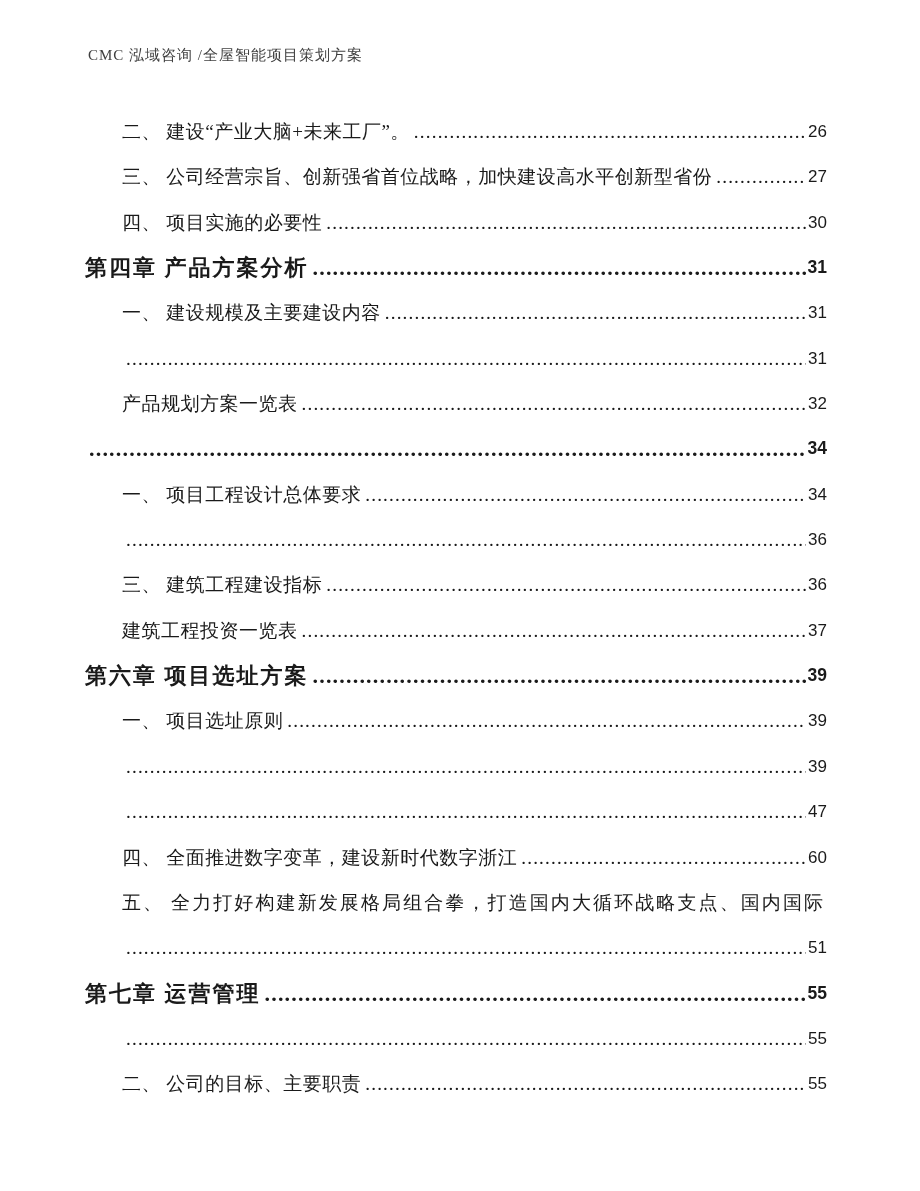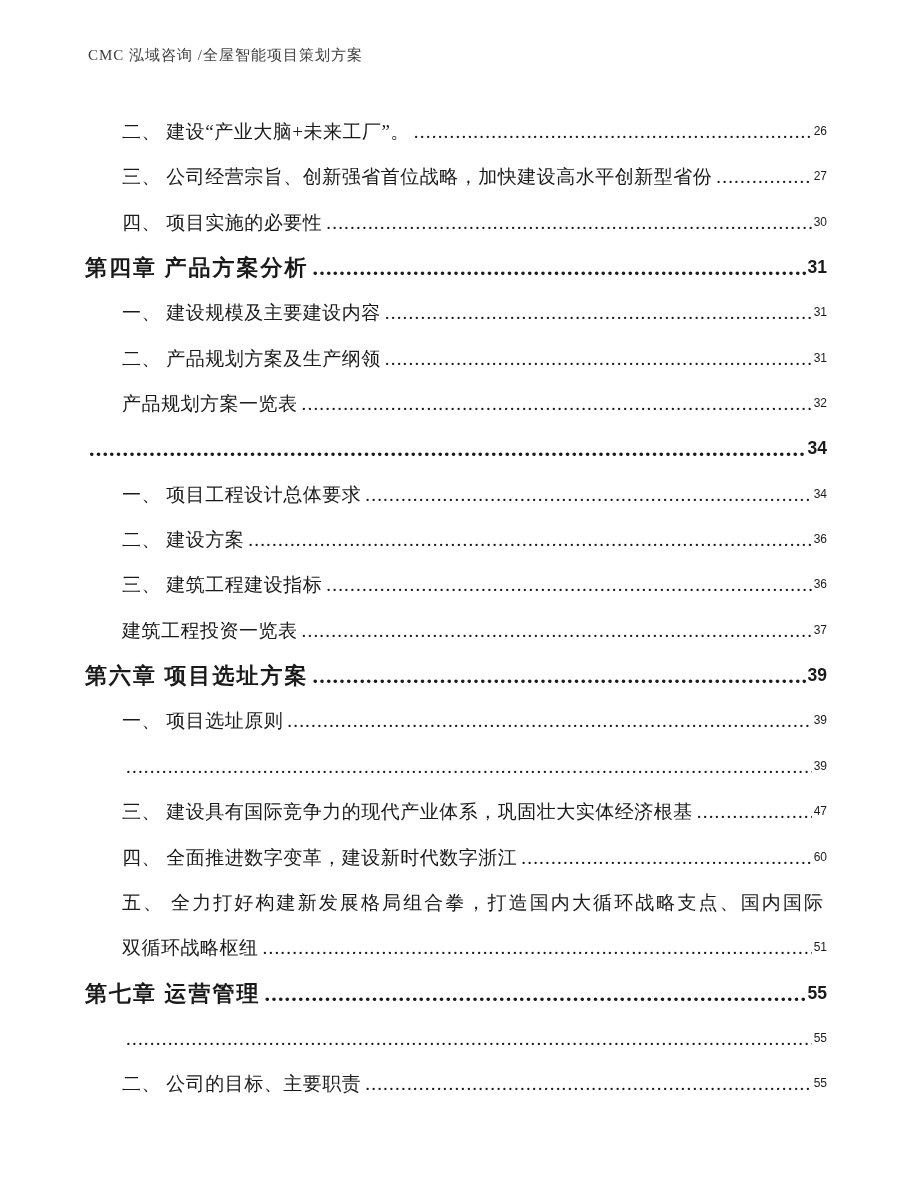--- a/index.html
+++ b/index.html
@@ -31,21 +31,21 @@
   }
   .row.item-wrap-start .t { letter-spacing:2.1px;font-family:Liberation Serif, serif; }
   .t { flex:0 0 auto; white-space:pre; }
   .dots {
     flex:1 1 auto; overflow:hidden; white-space:nowrap;
     letter-spacing:1.2px; margin-left:4px; min-width:0;
   }
   .pg {
     flex:0 0 auto;
     font-family:"Liberation Sans","DejaVu Sans",sans-serif;
-    font-size:12px; letter-spacing:0; margin-left:2px;
+    font-size:17px; letter-spacing:0; margin-left:2px;
   }
   .row.chapter .pg { font-size:17.5px; font-weight:bold; }
 </style>
 </head>
 <body style="background: rgb(255, 255, 255); color: rgb(26, 26, 26);">
 
 <div class="doc-header" style="color: rgb(63, 63, 63);">CMC 泓域咨询 /全屋智能项目策划方案</div>
 
 <div class="toc" id="toc">
     <div class="row item">
@@ -67,40 +67,38 @@
       <span class="t">第四章 产品方案分析</span>
       <span class="dots">....................................................................................................................................................................................................................................................................</span>
       <span class="pg">31</span>
     </div>
     <div class="row item">
       <span class="t">一、 建设规模及主要建设内容</span>
       <span class="dots">....................................................................................................................................................................................................................................................................</span>
       <span class="pg">31</span>
     </div>
     <div class="row item">
-      <span class="t">二、 产品规划方案及生产纲领</span>
       <span class="dots">....................................................................................................................................................................................................................................................................</span>
       <span class="pg">31</span>
     </div>
     <div class="row item">
       <span class="t">产品规划方案一览表</span>
       <span class="dots">....................................................................................................................................................................................................................................................................</span>
       <span class="pg">32</span>
     </div>
     <div class="row chapter">
       <span class="dots">....................................................................................................................................................................................................................................................................</span>
       <span class="pg">34</span>
     </div>
     <div class="row item">
       <span class="t">一、 项目工程设计总体要求</span>
       <span class="dots">....................................................................................................................................................................................................................................................................</span>
       <span class="pg">34</span>
     </div>
     <div class="row item">
-      <span class="t">二、 建设方案</span>
       <span class="dots">....................................................................................................................................................................................................................................................................</span>
       <span class="pg">36</span>
     </div>
     <div class="row item">
       <span class="t">三、 建筑工程建设指标</span>
       <span class="dots">....................................................................................................................................................................................................................................................................</span>
       <span class="pg">36</span>
     </div>
     <div class="row item">
       <span class="t">建筑工程投资一览表</span>
@@ -115,34 +113,32 @@
     <div class="row item">
       <span class="t">一、 项目选址原则</span>
       <span class="dots">....................................................................................................................................................................................................................................................................</span>
       <span class="pg">39</span>
     </div>
     <div class="row item">
       <span class="dots">....................................................................................................................................................................................................................................................................</span>
       <span class="pg">39</span>
     </div>
     <div class="row item">
-      <span class="t">三、 建设具有国际竞争力的现代产业体系，巩固壮大实体经济根基</span>
       <span class="dots">....................................................................................................................................................................................................................................................................</span>
       <span class="pg">47</span>
     </div>
     <div class="row item">
       <span class="t">四、 全面推进数字变革，建设新时代数字浙江</span>
       <span class="dots">....................................................................................................................................................................................................................................................................</span>
       <span class="pg">60</span>
     </div>
     <div class="row item-wrap-start">
       <span class="t">五、 全力打好构建新发展格局组合拳，打造国内大循环战略支点、国内国际</span>
     </div>
     <div class="row item-wrap-end">
-      <span class="t">双循环战略枢纽</span>
       <span class="dots">....................................................................................................................................................................................................................................................................</span>
       <span class="pg">51</span>
     </div>
     <div class="row chapter">
       <span class="t">第七章 运营管理</span>
       <span class="dots">....................................................................................................................................................................................................................................................................</span>
       <span class="pg">55</span>
     </div>
     <div class="row item">
       <span class="dots">....................................................................................................................................................................................................................................................................</span>

